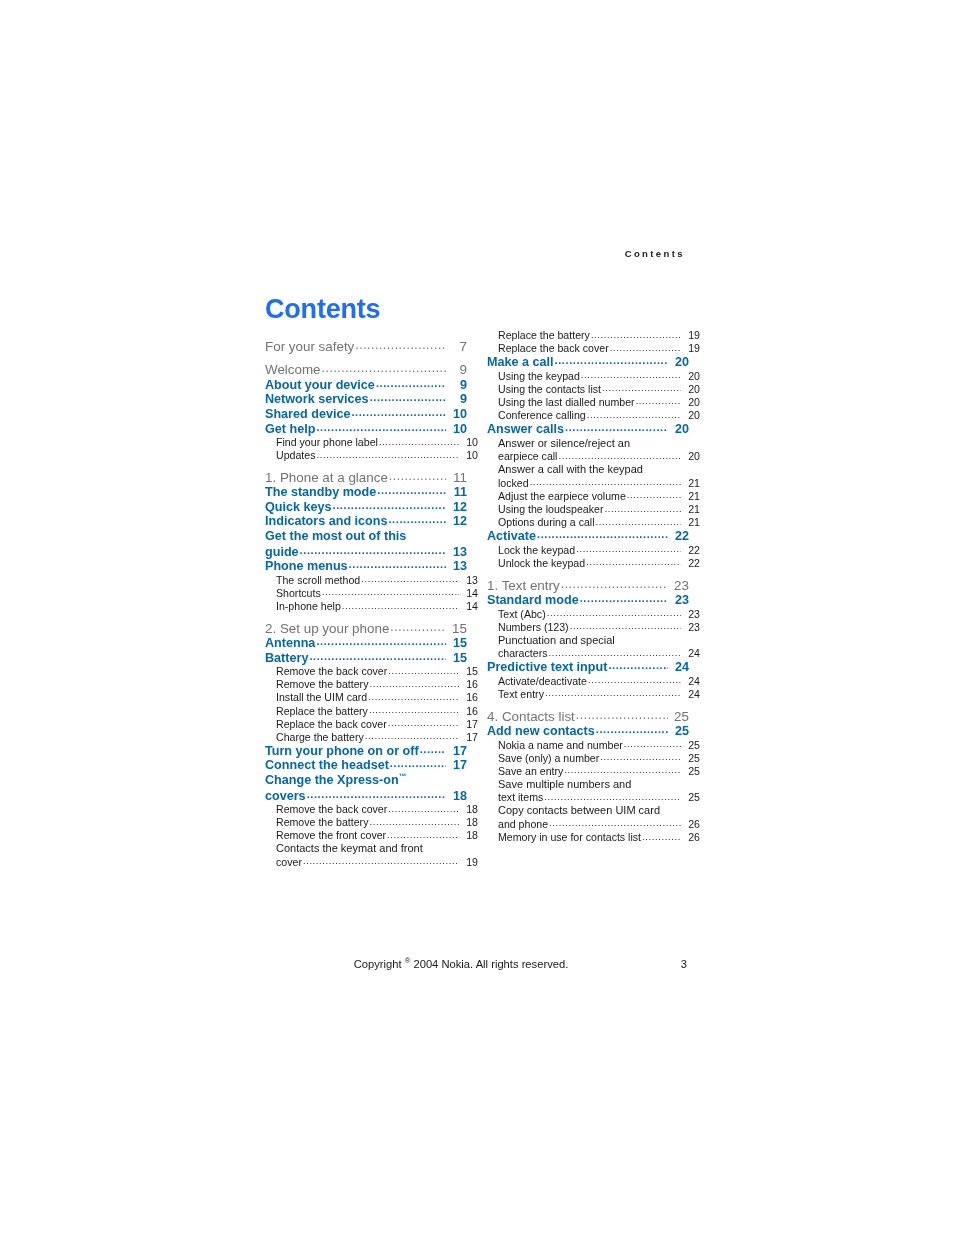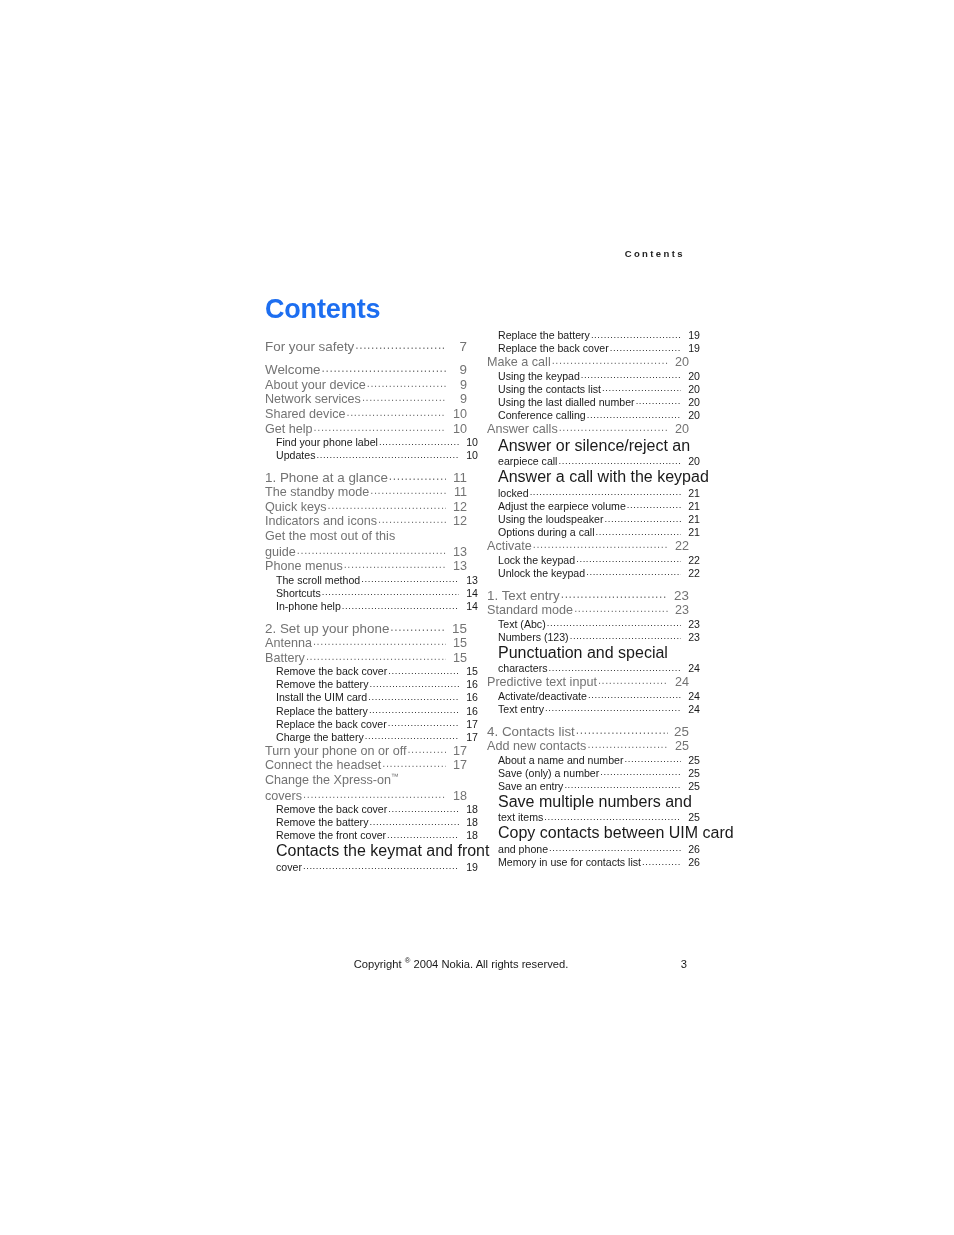--- a/index.html
+++ b/index.html
@@ -96,43 +96,44 @@
     color: #737373;
     margin-top: 10px;
     margin-bottom: 2px;
   }
   .lvl-ch .pageno { width: 20px; font-size: 13.4px; }
   .lvl-ch .leader { font-size: 12px; }
 
   
   .lvl-1 {
     font-size: 12.6px;
-    color: #737373;
+    color: #0369a1;
     margin-bottom: 2px;
+    font-weight: bold;
   }
   .lvl-1 .pageno { width: 20px; font-size: 12.6px; }
   .lvl-1 .leader { font-size: 11px; }
 
   
   .lvl-2 {
     font-size: 10.6px;
     color: #1a1a1a;
     padding-left: 11px;
     margin-bottom: 2.5px;
   }
   .lvl-2 .pageno { width: 18px; font-size: 10.6px; }
   .lvl-2 .leader { font-size: 9.5px; top: -1.5px; }
 
   
   .wrap-first {
     white-space: nowrap;
     line-height: 1.00;
   }
   .lvl-1.wrap-first { font-size: 12.6px; margin-bottom: 3px; }
-  .lvl-2.wrap-first { font-size: 16px; padding-left: 11px; margin-bottom: 2.5px; }
+  .lvl-2.wrap-first { font-size: 11px; padding-left: 11px; margin-bottom: 2.5px; }
 
   .sup {
     font-size: 0.62em;
     vertical-align: super;
     line-height: 0;
   }
 
   
   .footer {
     position: absolute;
@@ -456,21 +457,21 @@
           <span class="label">4. Contacts list </span>
           <span class="leader">..........................................................................................</span>
           <span class="pageno">25</span>
         </div>
         <div class="lvl-1 entry">
           <span class="label">Add new contacts</span>
           <span class="leader">..........................................................................................</span>
           <span class="pageno">25</span>
         </div>
         <div class="lvl-2 entry">
-          <span class="label">About a name and number</span>
+          <span class="label">Nokia a name and number</span>
           <span class="leader">..........................................................................................</span>
           <span class="pageno">25</span>
         </div>
         <div class="lvl-2 entry">
           <span class="label">Save (only) a number</span>
           <span class="leader">..........................................................................................</span>
           <span class="pageno">25</span>
         </div>
         <div class="lvl-2 entry">
           <span class="label">Save an entry </span>

